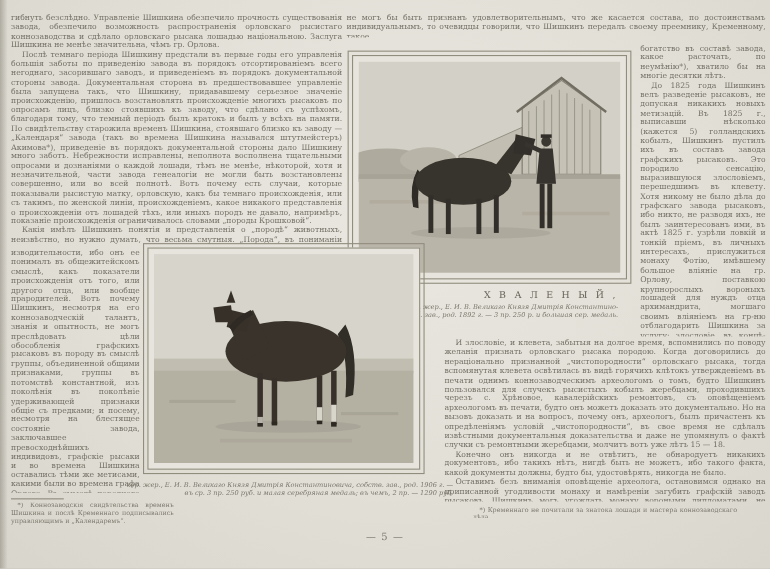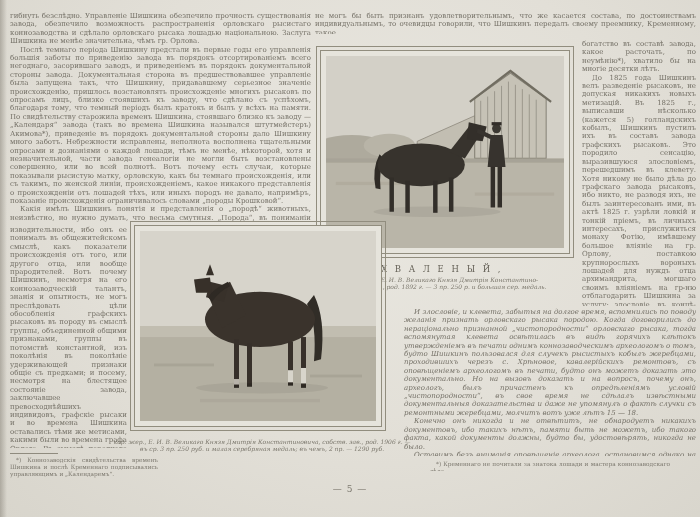--- a/index.html
+++ b/index.html
@@ -22,21 +22,21 @@
   .rule{position:absolute;border-top:1px solid #8f8b7e;height:0;}
   .photo-frame{
     position:absolute;border:1px solid #918d7e;padding:3px;background:transparent;
     box-shadow:0 0 0 0 transparent;
   }
   .photo-inner{
     width:100%;height:100%;box-sizing:border-box;border:1px solid #918d7e;
     padding:5px;background:#e6e4dc;display:flex;
   }
   .photo-inner svg{width:100%;height:100%;display:block;filter:contrast(.96) brightness(1.01);}
-  .caption{position:absolute;text-align:center;}
+  .caption{position:absolute;text-align:right;}
   .cap-title{font-size:8.5px;letter-spacing:2.5px;color:#5f5b51;margin:0 0 2px 0;opacity:.95;}
   .cap-sub{font-size:6px;font-style:italic;line-height:7.4px;color:#6f6b60;margin:0;opacity:.9;}
   .page-num{position:absolute;left:0;right:0;top:484px;text-align:center;font-size:9px;letter-spacing:1px;opacity:.85;}
 </style>
 </head>
 <body>
 
 <div class="page">
 
   <div class="blk txt" style="left:10px;top:12px;width:301px;height:210px;">
@@ -151,23 +151,23 @@
         <rect x="161" y="139" width="5" height="3" fill="#2a251f"></rect>
       </svg>
     </div>
   </div>
 
   <div class="caption" style="left:112px;top:438px;width:300px;">
     <p class="cap-sub">кор. жер., Е. И. В. Великаго Князя Дмитрія Константиновича, собств. зав., род. 1906 г. —</p>
     <p class="cap-sub">въ ср. 3 пр. 250 руб. и малая серебряная медаль; въ чемъ, 2 пр. — 1290 руб.</p>
   </div>
 
-  <div class="blk txt" style="left:404px;top:308px;width:292px;height:148px;font-style:italic;">
+  <div class="blk txt" style="left:404px;top:308px;width:292px;height:148px;">
     <p>И злословіе, и клевета, забытыя на долгое время, вспомнились по поводу желанія признать орловскаго рысака породою. Когда договорились до нераціонально признанной „чистопородности“ орловскаго рысака, тогда вспомянутая клевета освѣтилась въ видѣ горячихъ клѣтокъ утвержденіемъ въ печати однимъ коннозаводческимъ археологомъ о томъ, будто Шишкинъ пользовался для случекъ рысистыхъ кобылъ жеребцами, проходившихъ черезъ с. Хрѣновое, кавалерійскихъ ремонтовъ, съ оповѣщеніемъ археологомъ въ печати, будто онъ можетъ доказать это документально. Но на вызовъ доказать и на вопросъ, почему онъ, археологъ, былъ причастенъ къ опредѣленіямъ условій „чистопородности“, въ свое время не сдѣлалъ извѣстными документальныя доказательства и даже не упомянулъ о фактѣ случки съ ремонтными жеребцами, молчитъ вотъ уже лѣтъ 15 — 18.</p>
-    <p>Конечно онъ никогда и не отвѣтитъ, не обнародуетъ никакихъ документовъ, ибо такихъ нѣтъ, памяти быть не можетъ, ибо такого факта, какой документы должны, будто бы, удостовѣрять, никогда не было.</p>
+    <p>Конечно онъ никогда и не отвѣтитъ, не обнародуетъ никакихъ документовъ, ибо такихъ нѣтъ, нигдѣ быть не можетъ, ибо такого факта, какой документы должны, будто бы, удостовѣрять, никогда не было.</p>
     <p>Оставимъ безъ вниманія оповѣщеніе археолога, остановимся однако на приписанной угодливости монаху и намѣреніи загубить графскій заводъ рысаковъ. Шишкинъ могъ угождать монаху вороными дипломатами, не обращаясь къ метизаціи 1825 г.</p>
   </div>
 
   <div class="blk footnote" style="left:430px;top:461px;width:240px;height:10px;">
     <p>*) Кременнаго не почитали за знатока лошади и мастера коннозаводскаго дѣла.</p>
   </div>
 
   <div class="page-num">— 5 —</div>
 
 </div>

